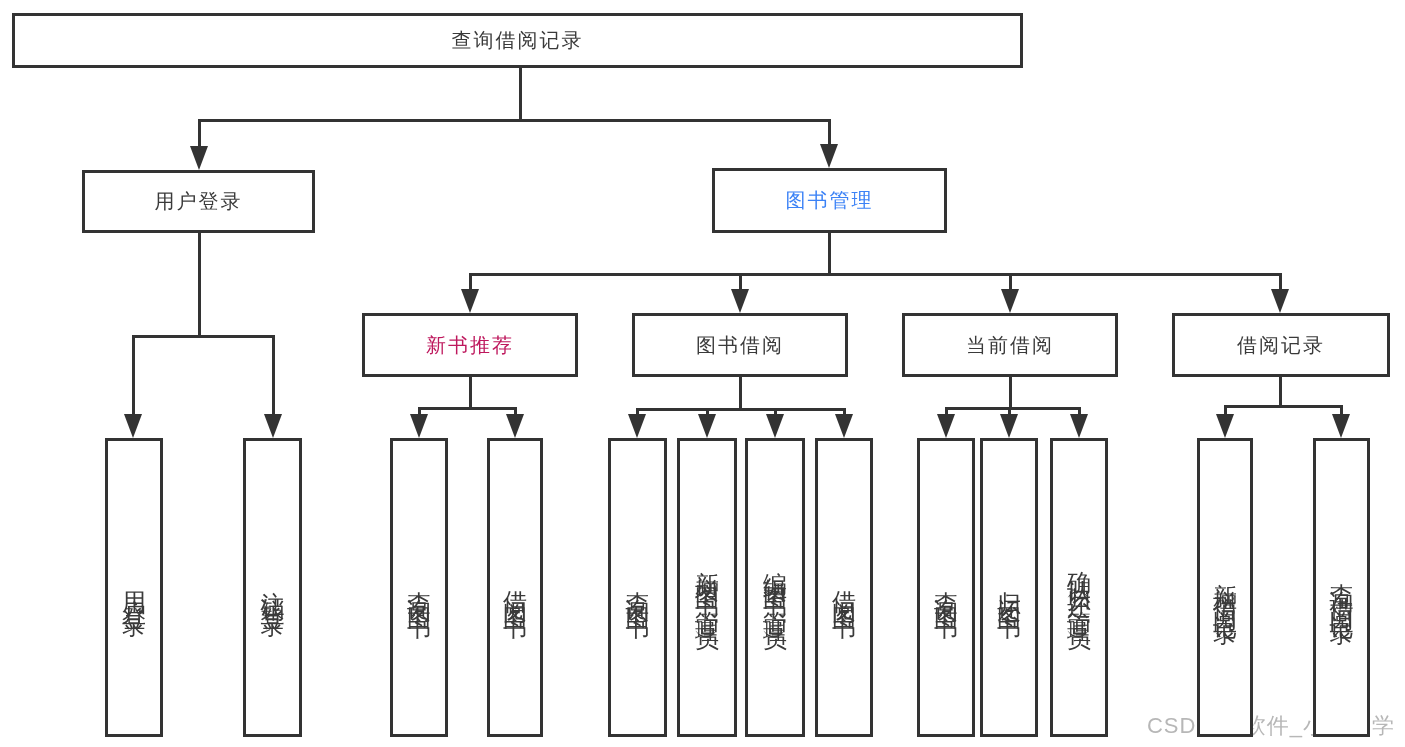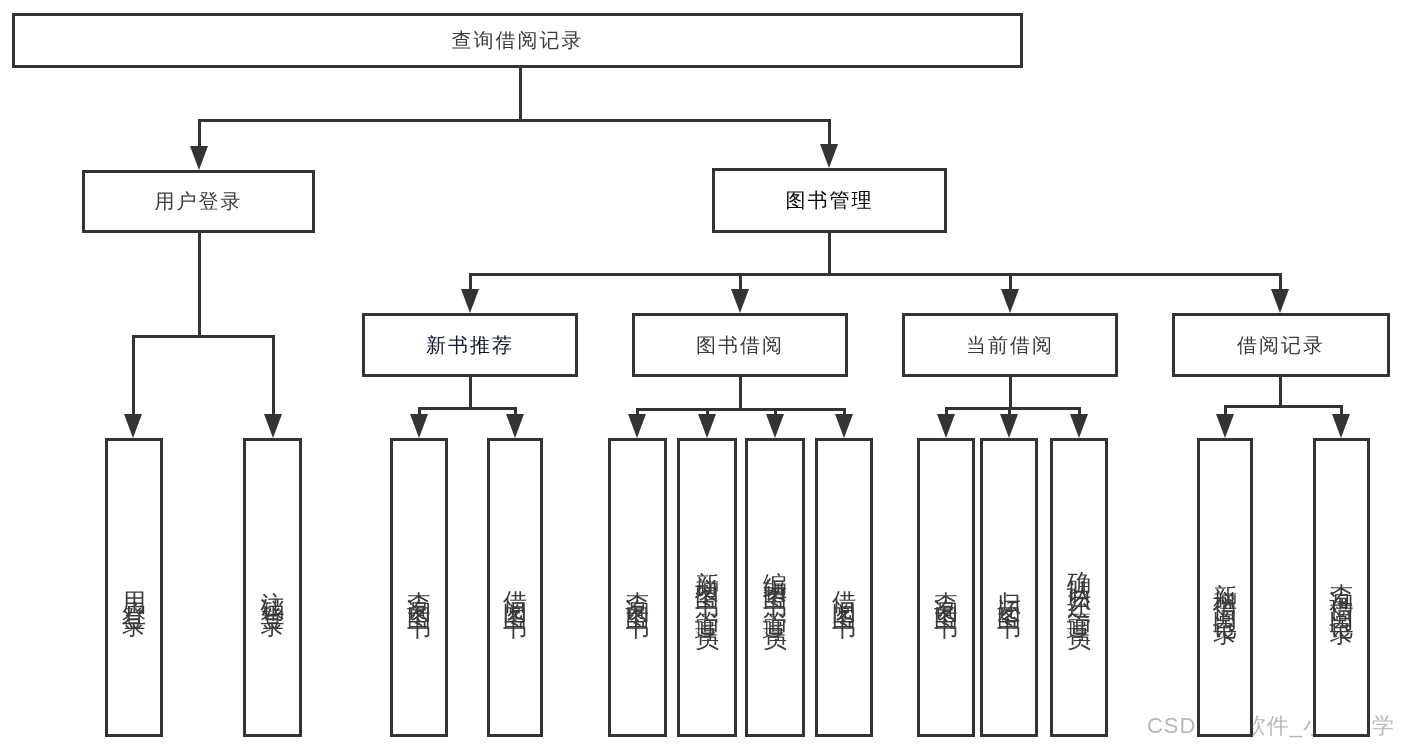--- a/index.html
+++ b/index.html
@@ -114,24 +114,24 @@
     <div class="arrowhead" style="left: 1216px; top: 414px; border-top-color: rgb(51, 51, 51);"></div>
     <div class="seg" style="left: 1339.5px; top: 405px; width: 3px; height: 15px; background: rgb(51, 51, 51);"></div>
     <div class="arrowhead" style="left: 1332px; top: 414px; border-top-color: rgb(51, 51, 51);"></div>
     <div class="node h" style="left: 12px; top: 13px; width: 1011px; height: 55px; border-color: rgb(51, 51, 51); background: rgb(255, 255, 255);">
       <span class="label" style="color: rgb(58, 58, 58);">查询借阅记录</span>
     </div>
     <div class="node h" style="left: 82px; top: 170px; width: 233px; height: 63px; border-color: rgb(51, 51, 51); background: rgb(255, 255, 255);">
       <span class="label" style="color: rgb(58, 58, 58);">用户登录</span>
     </div>
     <div class="node h" style="left: 712px; top: 168px; width: 235px; height: 65px; border-color: rgb(51, 51, 51); background: rgb(255, 255, 255);">
-      <span class="label" style="color: #000000;">图书管理</span>
+      <span class="label" style="color: #3b82f6;">图书管理</span>
     </div>
     <div class="node h" style="left: 362px; top: 313px; width: 216px; height: 64px; border-color: rgb(51, 51, 51); background: rgb(255, 255, 255);">
-      <span class="label" style="color: #0f172a;">新书推荐</span>
+      <span class="label" style="color: #be185d;">新书推荐</span>
     </div>
     <div class="node h" style="left: 632px; top: 313px; width: 216px; height: 64px; border-color: rgb(51, 51, 51); background: rgb(255, 255, 255);">
       <span class="label" style="color: rgb(58, 58, 58);">图书借阅</span>
     </div>
     <div class="node h" style="left: 902px; top: 313px; width: 216px; height: 64px; border-color: rgb(51, 51, 51); background: rgb(255, 255, 255);">
       <span class="label" style="color: rgb(58, 58, 58);">当前借阅</span>
     </div>
     <div class="node h" style="left: 1172px; top: 313px; width: 218px; height: 64px; border-color: rgb(51, 51, 51); background: rgb(255, 255, 255);">
       <span class="label" style="color: rgb(58, 58, 58);">借阅记录</span>
     </div>

